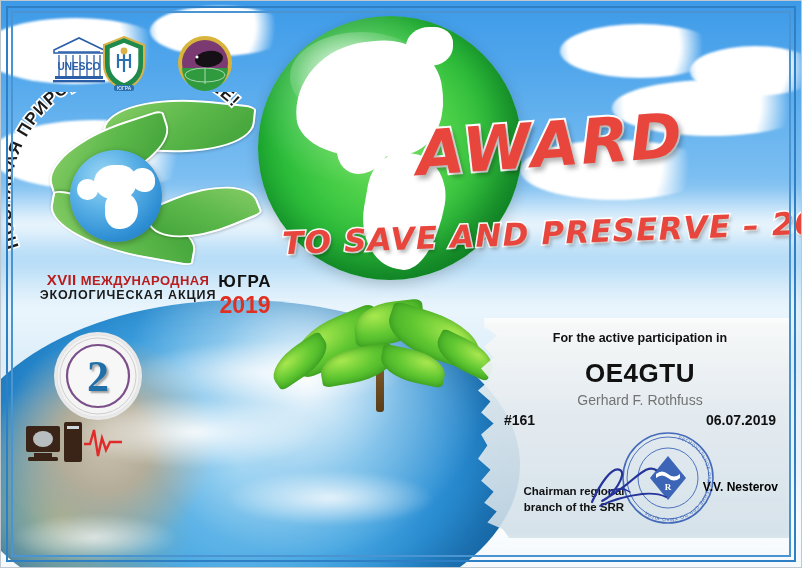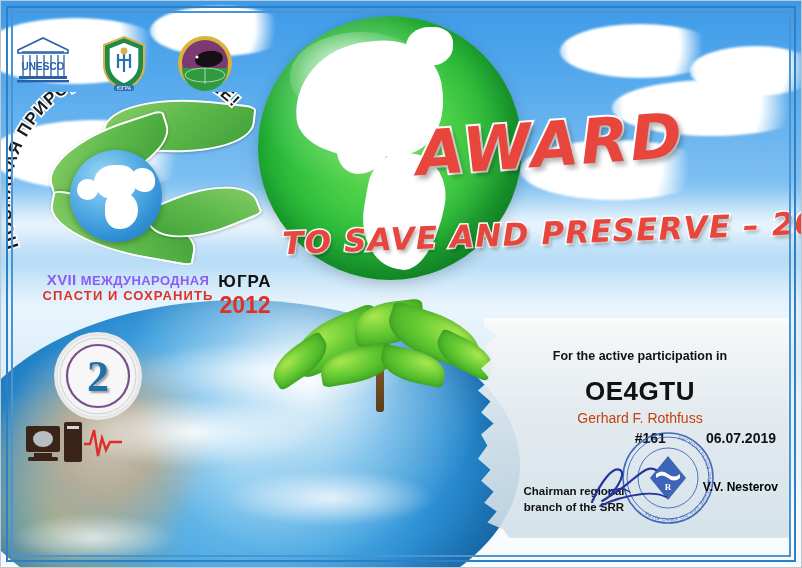--- a/index.html
+++ b/index.html
@@ -116,27 +116,27 @@
     box-shadow: 0 2px 6px rgba(0,0,0,0.3);
     overflow:hidden;
   }
   .bg-land { position:absolute; background:#ffffff; }
   .arch-text { position:absolute; left:0; top:0; width:268px; height:186px; }
   .arch-text text { font-family:"Liberation Sans", sans-serif; font-weight:bold; }
 
   
   .logo-row { position:absolute; left: 14px; top: 34px; display:flex; gap: 26px; align-items:flex-start; }
   .logo { position:relative; }
-  .logo-unesco { width: 58px; height: 50px; }
+  .logo-unesco { width: 58px; height: 50px; padding-left: 36px; }
   .logo-arms   { width: 52px; height: 58px; }
   .logo-eco    { width: 58px; height: 58px; }
 
   
   .campaign { position:absolute; left: 22px; top: 271px; width: 212px; text-align:center; line-height: 1.16; }
-  .camp-l1 { font-size: 13px; font-weight: bold; color:#8b5cf6; letter-spacing: 0.4px; white-space:nowrap; }
+  .camp-l1 { font-size: 13px; font-weight: bold; color:#b91c1c; letter-spacing: 0.4px; white-space:nowrap; }
   .camp-l1 .rom { font-size: 15px; }
   .camp-l2 { font-size: 12.5px; font-weight: bold; color:#1a1a1a; letter-spacing: 0.9px; white-space:nowrap; }
   .camp-l3 { font-size: 13px; font-weight: bold; color:#e03024; letter-spacing: 1.1px; white-space:nowrap; }
   .yugra { position:absolute; left: 206px; top: 272px; width: 78px; text-align:center; }
   .yugra-word { font-size: 17px; font-weight:bold; color:#111; letter-spacing:1px; }
   .yugra-year { font-size: 23px; font-weight:bold; color:#e03024; line-height:1; margin-top:2px; }
 
   
   .medallion { position:absolute; left: 52px; top: 330px; width: 92px; height: 92px; }
   .medal-star { position:absolute; inset:0; }
@@ -187,30 +187,30 @@
     clip-path: polygon(
       2% 0%, 100% 0%, 100% 100%, 10% 100%,
       8% 96%, 3% 93%, 6% 88%, 2% 84%, 5% 79%,
       1% 74%, 4% 69%, 0% 64%, 3% 58%, 1% 53%,
       5% 48%, 1% 43%, 4% 38%, 0% 33%, 4% 28%,
       1% 23%, 5% 18%, 2% 13%, 6% 8%, 2% 4%
     );
   }
   .panel-inner {
     position:absolute; left: 478px; top: 318px; width: 312px; height: 220px;
-    padding: 28px 14px 0 26px;
+    padding: 10px 14px 0 26px;
   }
   .p-head { text-align:center; font-size: 12.5px; font-weight: bold; color:#111; line-height: 1.38; margin-top: 2px; }
   .p-call {
     text-align:center; font-size: 26px; font-weight: bold; color:#111;
     margin-top: 11px; letter-spacing: 0.5px;
   }
-  .p-name { text-align:center; font-size: 14px; color:#c2410c; margin-top: 3px; }
+  .p-name { text-align:center; font-size: 14px; color:#737373; margin-top: 3px; }
   .p-nums {
-    display:flex; justify-content:flex-end; gap: 40px;
+    display:flex; justify-content:space-between; gap: 40px;
     font-size: 14px; font-weight:bold; color:#111; margin-top: 4px;
   }
   .p-sign {
     position:absolute; left: 26px; bottom: 22px; width: 140px;
     text-align:center; font-size: 11.5px; font-weight:bold; color:#111; line-height:1.45;
   }
   .p-nesterov {
     position:absolute; right: 12px; bottom: 44px;
     font-size: 12px; font-weight:bold; color:#000000;
   }
@@ -337,26 +337,26 @@
         <circle cx="21" cy="23" r="1.5" fill="#ffffff"></circle>
       </svg>
     </div>
   </div>
 
   <div class="campaign">
     <div class="camp-l1">
       <span class="rom">XVII</span>
       <span>МЕЖДУНАРОДНАЯ</span>
     </div>
-    <div class="camp-l3">СПАСТИ И СОХРАНИТЬ</div>
+    <div class="camp-l2">ЭКОЛОГИЧЕСКАЯ АКЦИЯ</div>
   </div>
 
   <div class="yugra">
     <div class="yugra-word">ЮГРА</div>
-    <div class="yugra-year">2012</div>
+    <div class="yugra-year">2019</div>
   </div>
 
   <div class="medallion">
     <svg class="medal-star" viewBox="0 0 92 92">
       <circle cx="46" cy="46" r="44" fill="#e9e9e9"></circle>
       <g fill="#f2f2f2" stroke="#d8d8d8" stroke-width="0.5">
         <circle cx="46" cy="46" r="41"></circle>
       </g>
       <g stroke="#cfcfcf" stroke-width="1" fill="#f4f4f4">
         <circle cx="46" cy="46" r="38"></circle>

